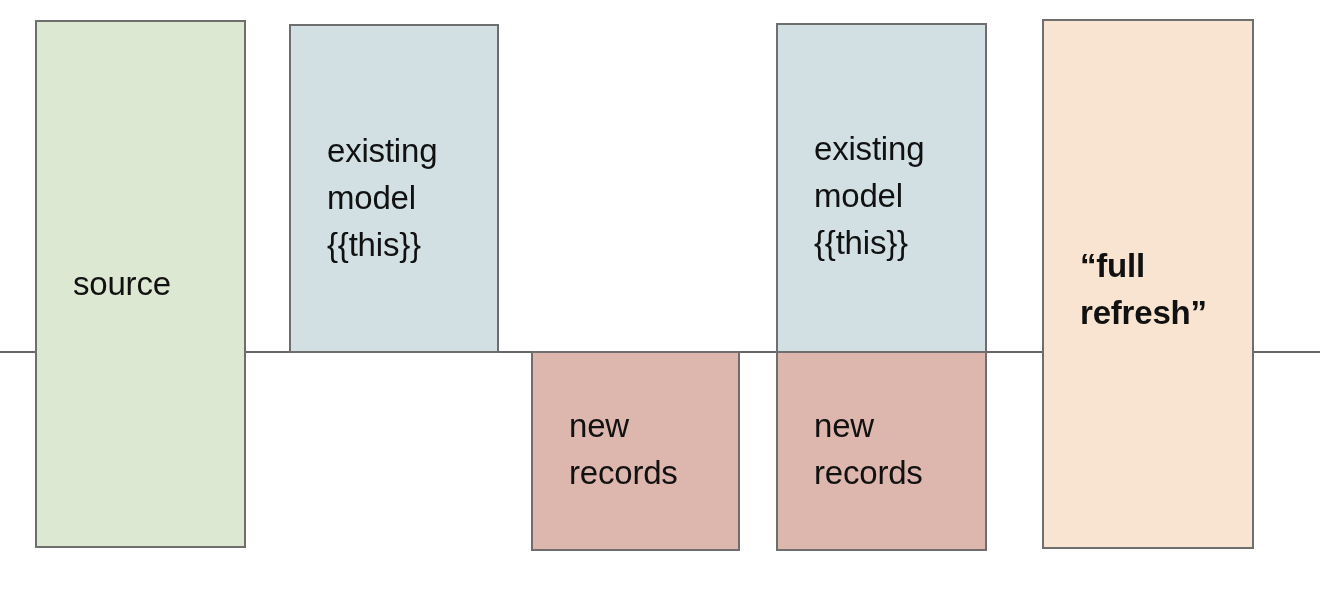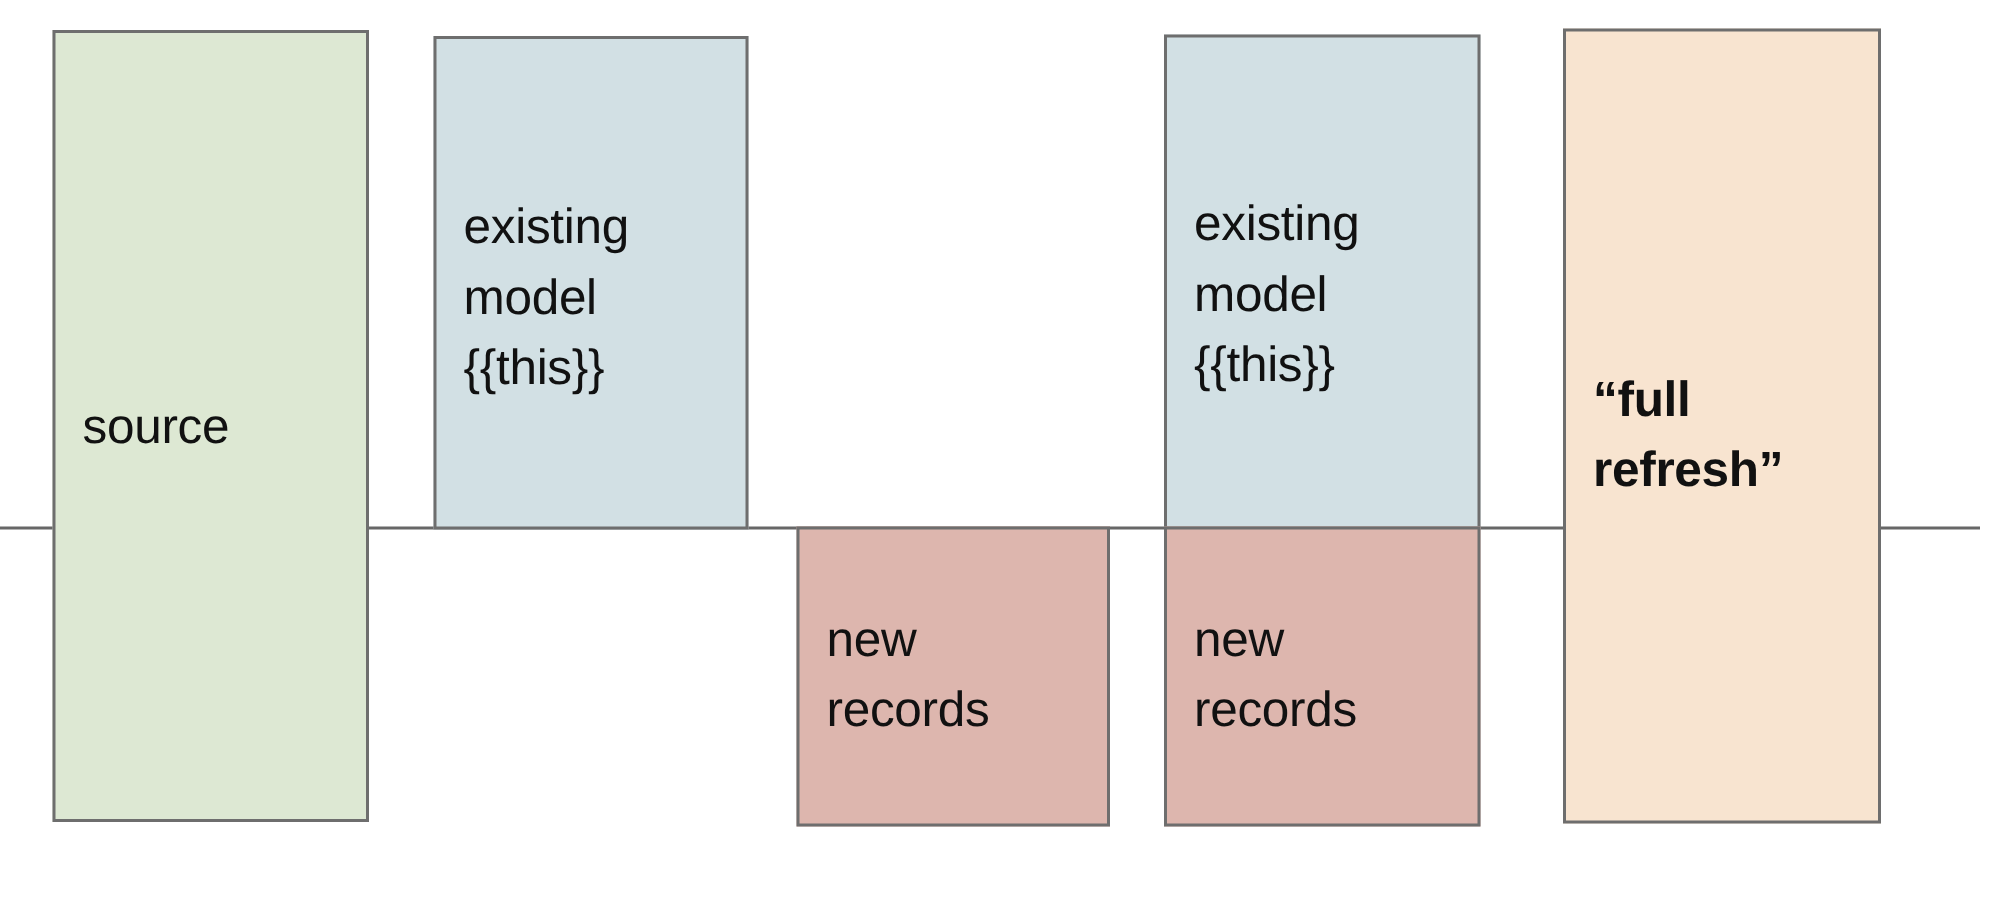--- a/index.html
+++ b/index.html
@@ -31,21 +31,21 @@
     box-sizing: border-box;
     border: 2px solid #6e6e6e;
     display: flex;
     align-items: center;
     justify-content: flex-start;
   }
   .box .label {
     font-size: 33px;
     line-height: 1.42;
     color: #111111;
-    padding-left: 18px;
+    padding-left: 36px;
     padding-right: 10px;
     white-space: pre-line;
     letter-spacing: -0.2px;
   }
   
   #box-source      { left: 35px;   top: 20px;  width: 211px; height: 528px; background: #dde8d3; }
   #box-existing-1  { left: 289px;  top: 24px;  width: 210px; height: 329px; background: #d2e0e4; }
   #box-new-1       { left: 531px;  top: 351px; width: 209px; height: 200px; background: #ddb6ae; }
   #box-existing-2  { left: 776px;  top: 23px;  width: 211px; height: 330px; background: #d2e0e4; }
   #box-new-2       { left: 776px;  top: 351px; width: 211px; height: 200px; background: #ddb6ae; }

